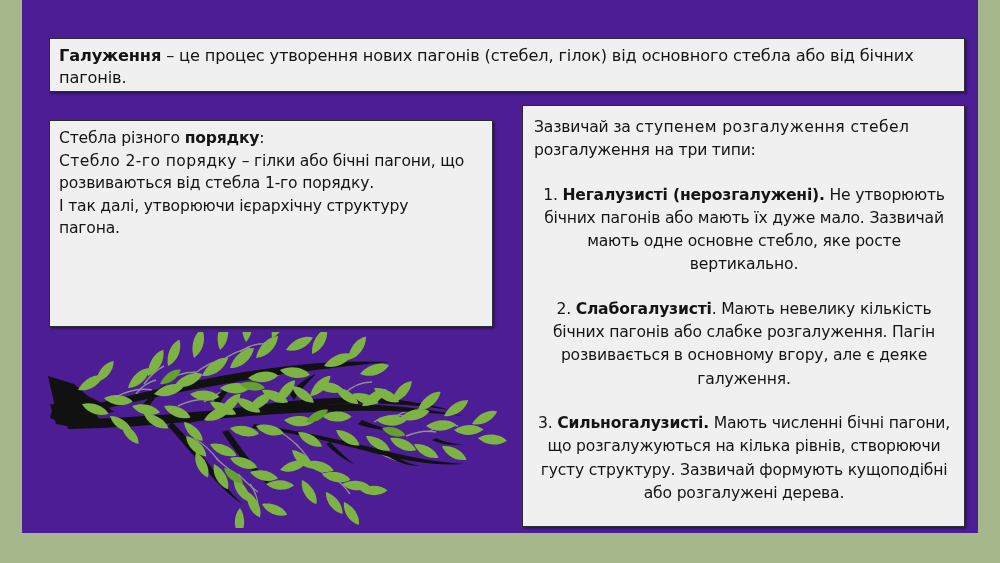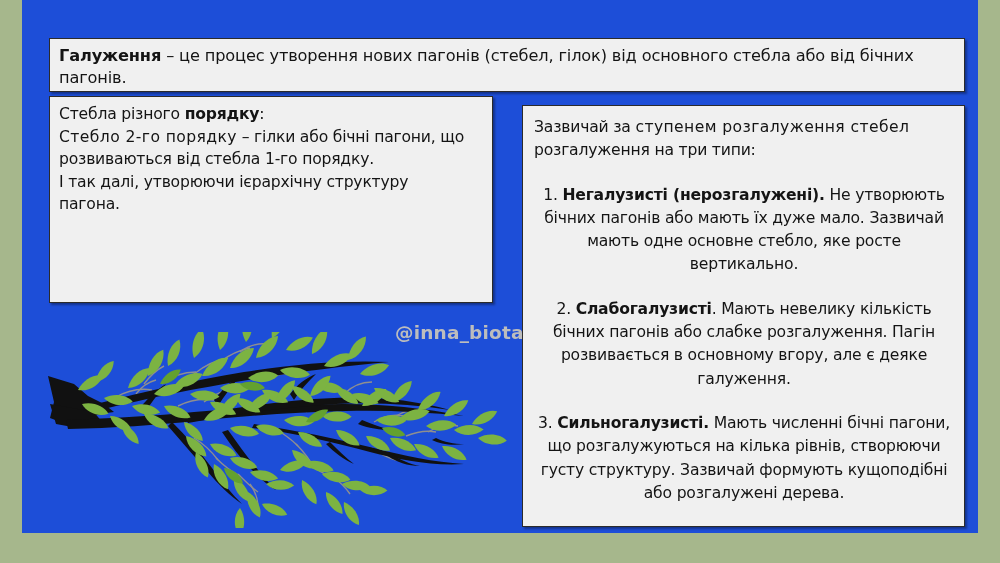--- a/index.html
+++ b/index.html
@@ -21,21 +21,21 @@
     background: #a6b78c;
     box-sizing: border-box;
   }
 
   .slide-inner {
     position: absolute;
     left: 22px;
     top: 0px;
     width: 956px;
     height: 533px;
-    background: #1d4ed8;
+    background: #4c1d95;
   }
 
   
   .tbox {
     position: absolute;
     background: #f0f0f0;
     border: 1px solid #2b2b2b;
     box-sizing: border-box;
     box-shadow: 2px 2px 2px rgba(0,0,0,0.35);
     color: #141414;
@@ -49,21 +49,21 @@
     width: 916px;
     height: 54px;
     padding: 6px 9px 4px 9px;
     font-size: 16.2px;
     line-height: 22px;
     letter-spacing: -0.15px;
   }
 
   #box-orders {
     left: 27px;
-    top: 96px;
+    top: 120px;
     width: 444px;
     height: 207px;
     padding: 6px 20px 4px 9px;
     font-size: 15.6px;
     line-height: 22.6px;
     letter-spacing: -0.2px;
   }
 
   #box-types {
     left: 500px;
@@ -316,16 +316,15 @@
         <g fill="#63a12f">
           <use href="#leafShape" transform="translate(116,52) rotate(-30) scale(0.70)"></use>
           <use href="#leafShape" transform="translate(196,52) rotate(14) scale(0.70)"></use>
           <use href="#leafShape" transform="translate(262,90) rotate(-24) scale(0.70)"></use>
           <use href="#leafShape" transform="translate(338,96) rotate(22) scale(0.68)"></use>
           <use href="#leafShape" transform="translate(180,136) rotate(44) scale(0.68)"></use>
         </g>
       </svg>
     </div>
 
-    <div id="watermark">@inna_biota</div>
 
   </div>
 </div>
 
 </body></html>

